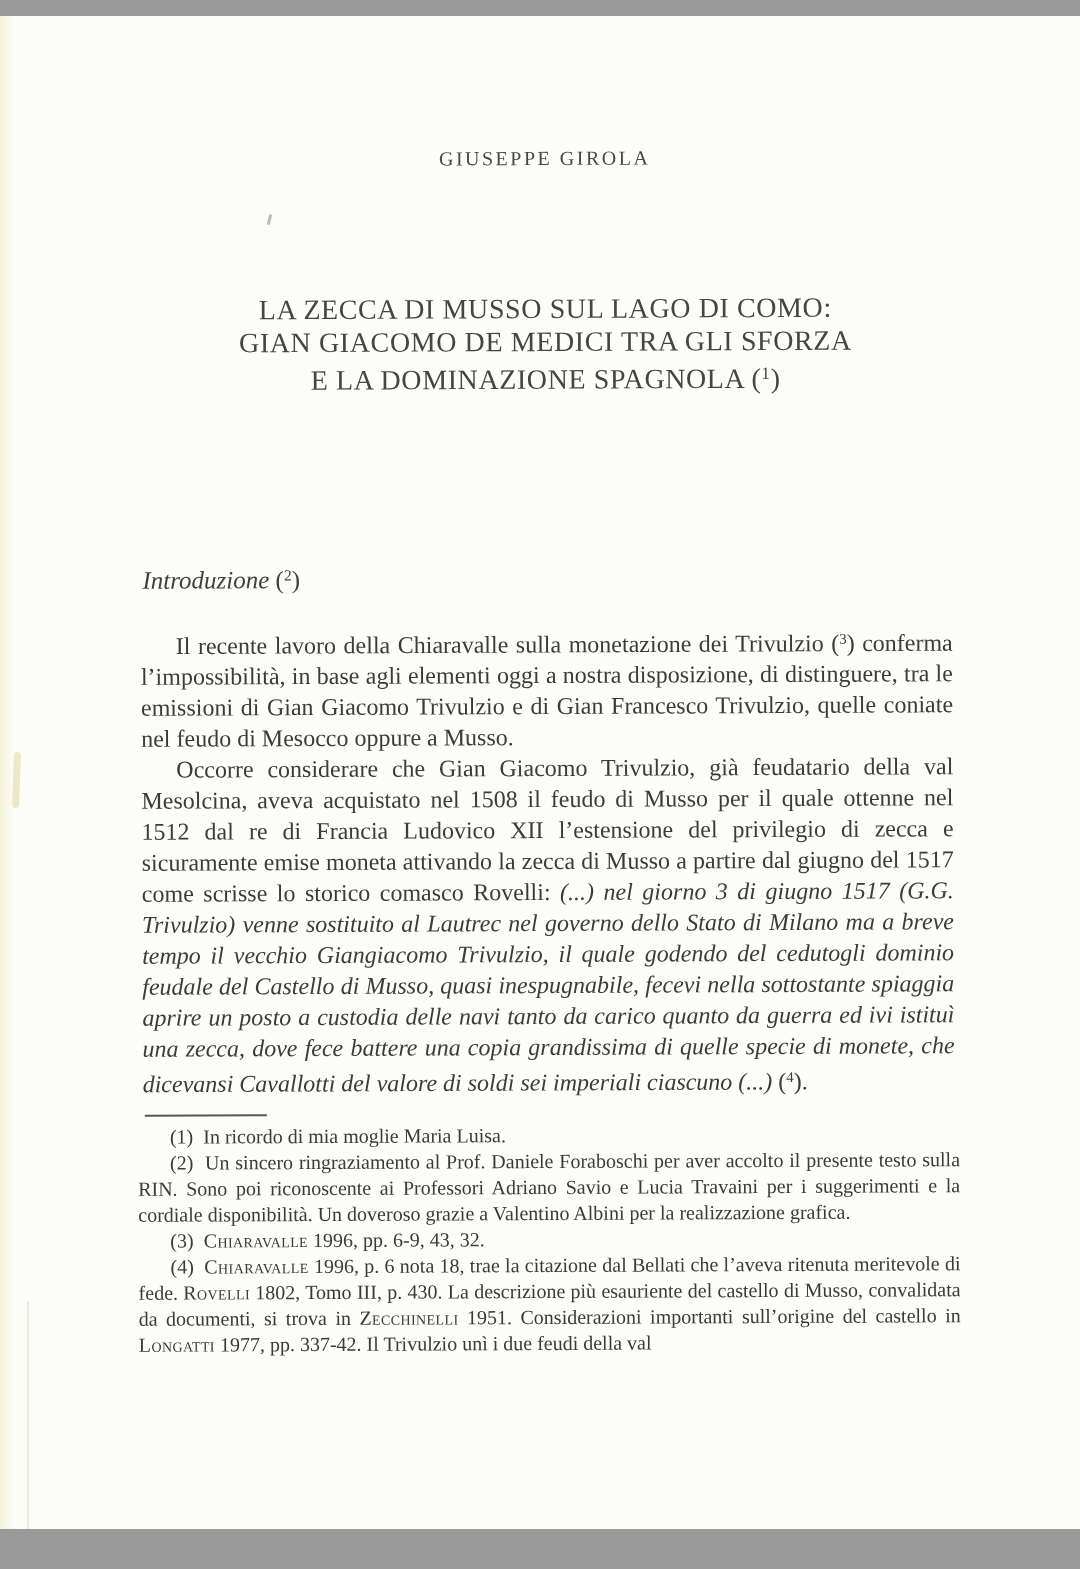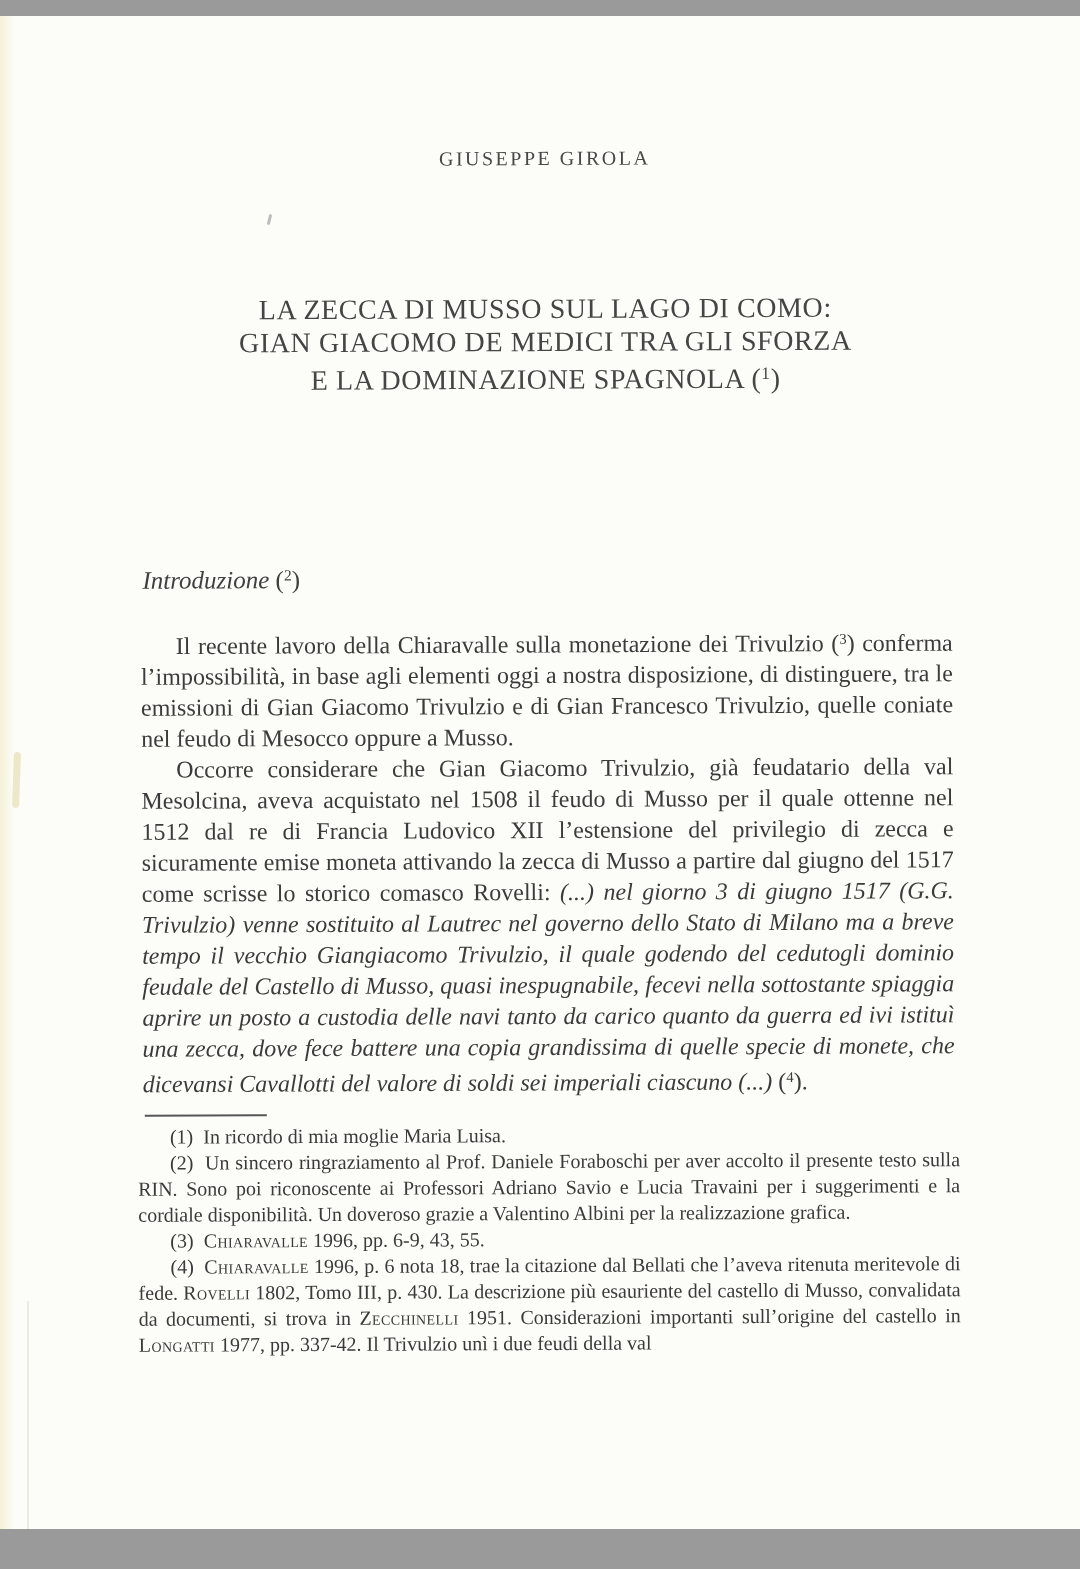--- a/index.html
+++ b/index.html
@@ -127,21 +127,21 @@
     <div class="body-text">
         <div class="paragraph"><span>Il recente lavoro della Chiaravalle sulla monetazione dei Trivulzio (</span><span class="sup">3</span><span>) conferma l’impossibilità, in base agli elementi oggi a nostra disposizione, di distinguere, tra le emissioni di Gian Giacomo Trivulzio e di Gian Francesco Trivulzio, quelle coniate nel feudo di Mesocco oppure a Musso.</span></div>
         <div class="paragraph"><span>Occorre considerare che Gian Giacomo Trivulzio, già feudatario della val Mesolcina, aveva acquistato nel 1508 il feudo di Musso per il quale ottenne nel 1512 dal re di Francia Ludovico XII l’estensione del privilegio di zecca e sicuramente emise moneta attivando la zecca di Musso a partire dal giugno del 1517 come scrisse lo storico comasco Rovelli: </span><span class="it">(...) nel giorno 3 di giugno 1517 (G.G. Trivulzio) venne sostituito al Lautrec nel governo dello Stato di Milano ma a breve tempo il vecchio Giangiacomo Trivulzio, il quale godendo del cedutogli dominio feudale del Castello di Musso, quasi inespugnabile, fecevi nella sottostante spiaggia aprire un posto a custodia delle navi tanto da carico quanto da guerra ed ivi istituì una zecca, dove fece battere una copia grandissima di quelle specie di monete, che dicevansi Cavallotti del valore di soldi sei imperiali ciascuno (...) </span><span>(</span><span class="sup">4</span><span>).</span></div>
       </div>
 
     <div class="fn-rule"></div>
 
     <div class="footnotes">
         <div class="footnote"><span>(1)&nbsp;&nbsp;In ricordo di mia moglie Maria Luisa.</span></div>
         <div class="footnote"><span>(2)&nbsp;&nbsp;Un sincero ringraziamento al Prof. Daniele Foraboschi per aver accolto il presente testo sulla RIN. Sono poi riconoscente ai Professori Adriano Savio e Lucia Travaini per i suggerimenti e la cordiale disponibilità. Un doveroso grazie a Valentino Albini per la realizzazione grafica.</span></div>
-        <div class="footnote"><span>(3)&nbsp;&nbsp;</span><span class="sc">Chiaravalle</span><span> 1996, pp. 6-9, 43, 55.</span></div>
+        <div class="footnote"><span>(3)&nbsp;&nbsp;</span><span class="sc">Chiaravalle</span><span> 1996, pp. 6-9, 43, 32.</span></div>
         <div class="footnote"><span>(4)&nbsp;&nbsp;</span><span class="sc">Chiaravalle</span><span> 1996, p. 6 nota 18, trae la citazione dal Bellati che l’aveva ritenuta meritevole di fede. </span><span class="sc">Rovelli</span><span> 1802, Tomo III, p. 430. La descrizione più esauriente del castello di Musso, convalidata da documenti, si trova in </span><span class="sc">Zecchinelli</span><span> 1951. Considerazioni importanti sull’origine del castello in </span><span class="sc">Longatti</span><span> 1977, pp. 337-42. Il Trivulzio unì i due feudi della val</span></div>
       </div>
 
   </div>
 
   <div class="bottom-bar"></div>
   <div class="corner-wedge"></div>
 
 </div>
 

